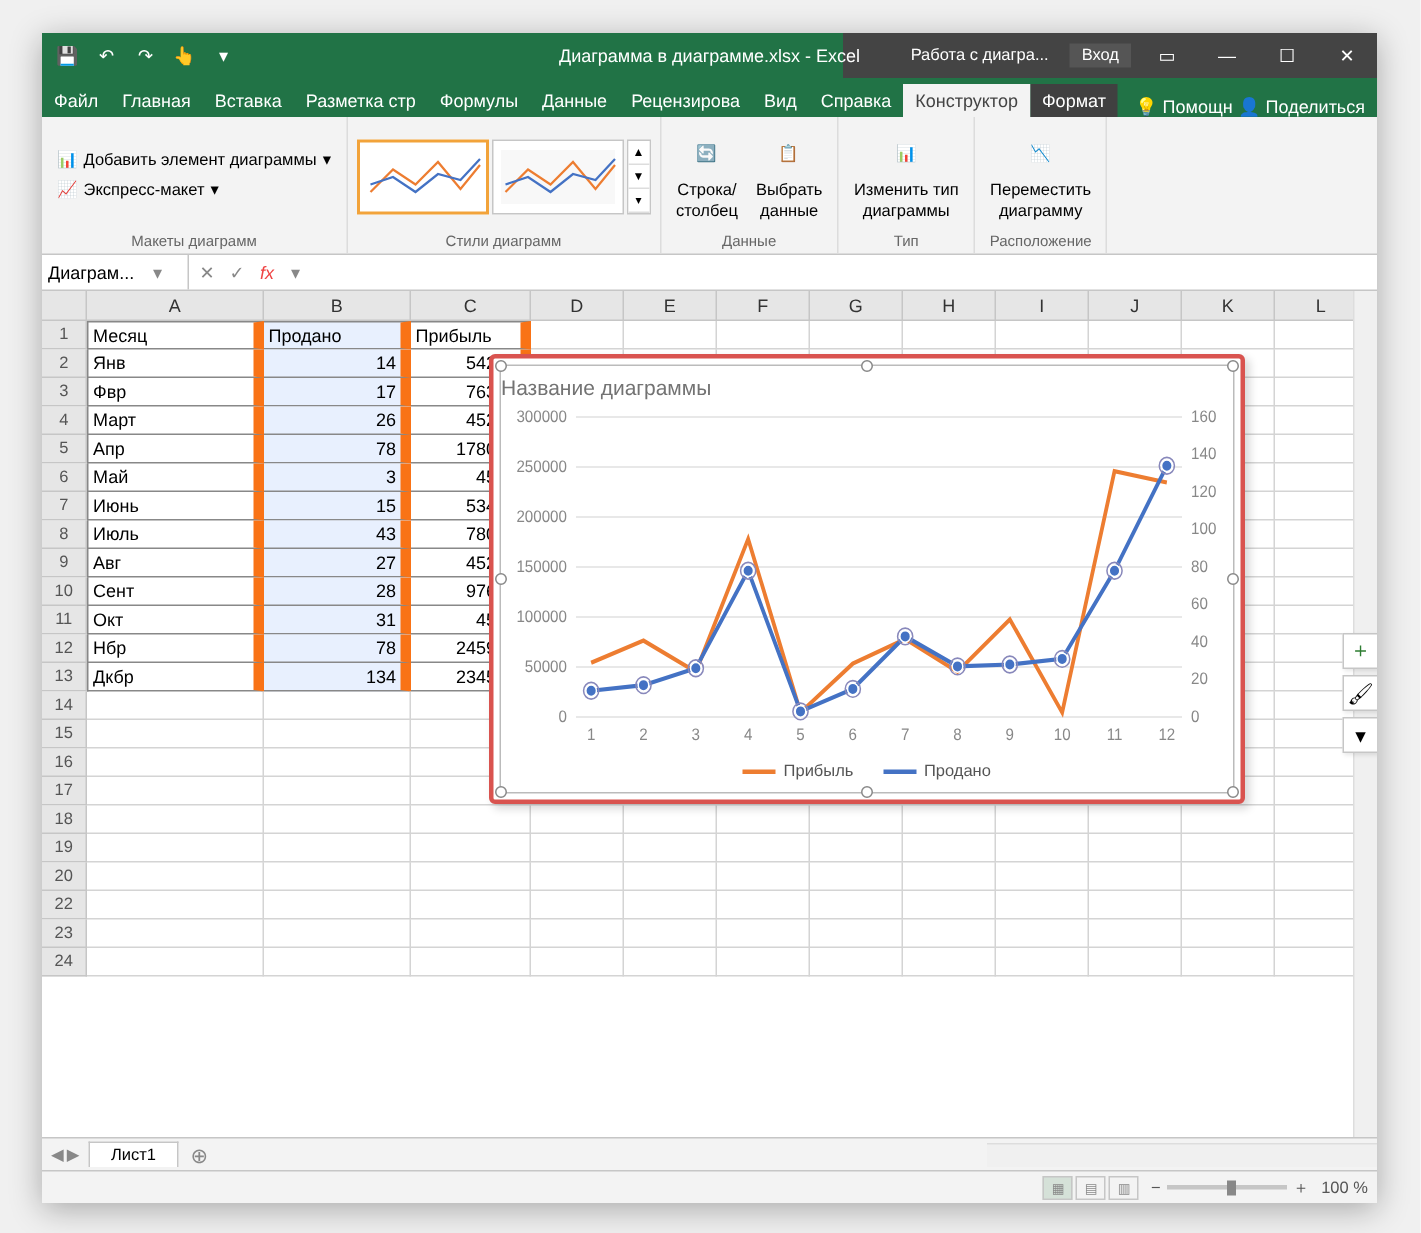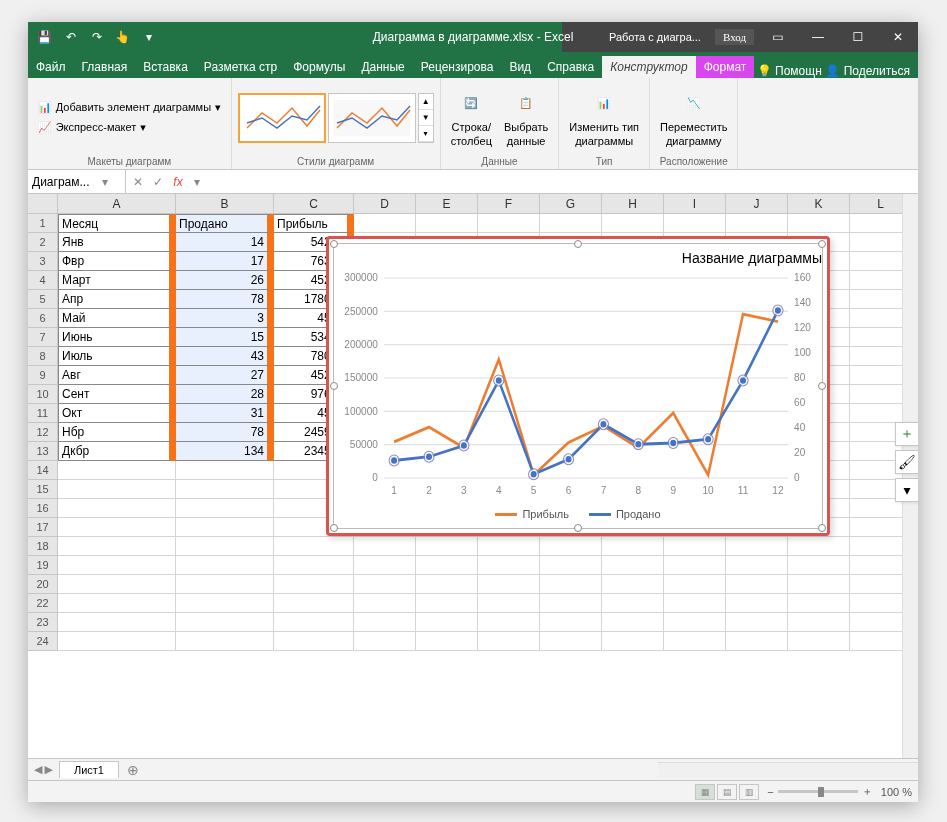--- a/index.html
+++ b/index.html
@@ -7,28 +7,28 @@
 
 .window { position: absolute; left: 28px; top: 22px; width: 890px; height: 780px; background: #fff; box-shadow: 0 4px 20px rgba(0,0,0,0.3); display: flex; flex-direction: column; }
 
 
 .titlebar { height: 30px; background: linear-gradient(to right, #217346 0%, #217346 60%, #444 60%); display: flex; align-items: center; color: #fff; font-size: 12px; position: relative; }
 .qat { display: flex; align-items: center; gap: 4px; padding: 0 6px; }
 .qat-btn { width: 22px; height: 22px; display: flex; align-items: center; justify-content: center; color: #fff; cursor: pointer; }
 .title-text { position: absolute; left: 50%; transform: translateX(-50%); white-space: nowrap; }
 .titlebar-right { margin-left: auto; display: flex; align-items: center; gap: 0; justify-content: center; }
 .chart-tools { background: #444; padding: 0 10px; height: 100%; display: flex; align-items: center; font-size: 11px; }
-.login-box { background: #555; padding: 2px 8px; font-size: 11px; margin: 0 4px; font-family: Liberation Serif, serif; }
+.login-box { background: #555; padding: 2px 8px; font-size: 11px; margin: 0 4px; }
 .win-btn { width: 40px; height: 30px; display: flex; align-items: center; justify-content: center; color: #fff; cursor: pointer; }
 
 
 .ribbon-tabs { height: 26px; background: #217346; display: flex; align-items: flex-end; color: #fff; font-size: 12px; }
 .ribbon-tab { padding: 4px 8px; cursor: pointer; white-space: nowrap; }
-.ribbon-tab.active { background: #f3f3f3; color: #217346; font-style: italic; }
-.ribbon-tab.context { background: #d946ef; }
+.ribbon-tab.active { background: #f3f3f3; color: #217346; }
+.ribbon-tab.context { background: #404040; }
 .ribbon-tab.context.active { background: #f3f3f3; color: #444; }
 .ribbon-right { margin-left: auto; display: flex; align-items: center; gap: 4px; padding-right: 8px; }
 .ribbon-right .rb { display: flex; align-items: center; gap: 3px; font-size: 12px; cursor: pointer; }
 
 
 .ribbon { height: 92px; background: #f3f3f3; border-bottom: 1px solid #c6c6c6; display: flex; font-size: 11px; }
 .rgroup { border-right: 1px solid #dcdcdc; display: flex; flex-direction: column; padding: 3px 6px 0; }
 .rgroup-body { flex: 1; display: flex; align-items: center; gap: 4px; }
 .rgroup-label { text-align: center; color: #666; font-size: 10px; padding: 2px 0; }
 .rbtn { display: flex; flex-direction: column; align-items: center; justify-content: center; padding: 2px 4px; cursor: pointer; text-align: center; line-height: 1.2; gap: 2px; }
@@ -65,21 +65,21 @@
 .cell.sel-col { background: #e8f0fe; }
 
 
 .cA { width: 118px; } .cB { width: 98px; } .cC { width: 80px; }
 .cD,.cE,.cF,.cG,.cH,.cI,.cJ,.cK,.cL { width: 62px; }
 
 
 .chart-obj { position: absolute; left: 298px; top: 22px; width: 504px; height: 300px; background: #fff; border: 3px solid #d9534f; border-radius: 4px; box-shadow: 3px 3px 6px rgba(0,0,0,0.15); }
 .chart-inner { position: absolute; inset: 4px; border: 1px solid #bbb; }
 .handle { position: absolute; width: 8px; height: 8px; background: #fff; border: 1px solid #888; border-radius: 50%; }
-.chart-title { text-align: right; font-size: 14px; color: #000000; padding: 6px 0 2px; }
+.chart-title { text-align: left; font-size: 14px; color: #737373; padding: 6px 0 2px; }
 .plot { position: absolute; left: 50px; right: 34px; top: 34px; bottom: 50px; }
 .plot svg { width: 100%; height: 100%; }
 .axis-label { font-size: 10px; fill: #888; }
 .gridline { stroke: #e0e0e0; stroke-width: 1; }
 .legend { position: absolute; bottom: 8px; left: 0; right: 0; display: flex; justify-content: center; gap: 20px; font-size: 11px; color: #555; }
 .legend span { display: flex; align-items: center; gap: 5px; }
 .swatch { width: 22px; height: 3px; }
 
 
 .sheetbar { height: 22px; border-top: 1px solid #c6c6c6; display: flex; align-items: center; background: #f3f3f3; font-size: 11px; }

